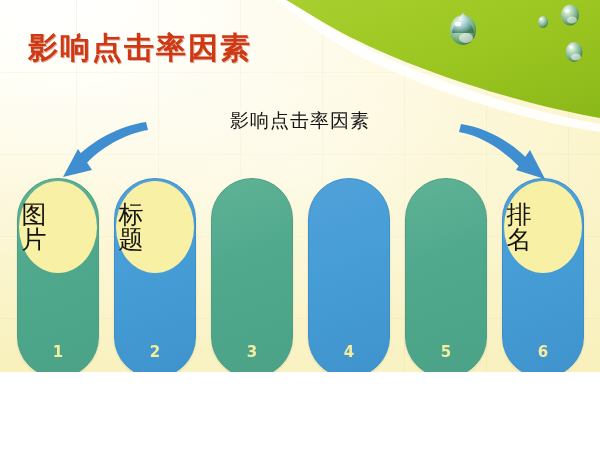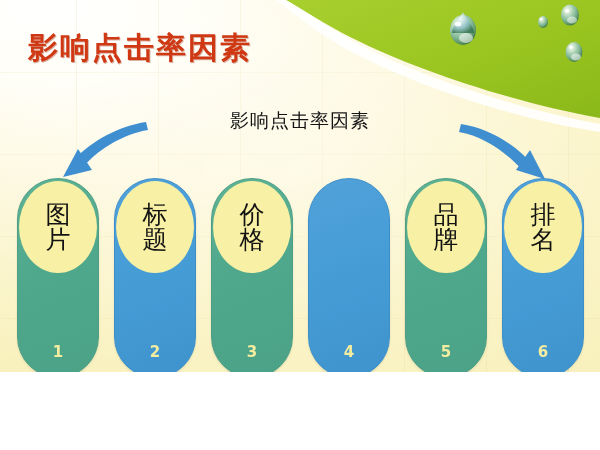--- a/index.html
+++ b/index.html
@@ -110,21 +110,20 @@
     position: absolute;
     left: 50%;
     transform: translateX(-50%);
     top: 2px;
     width: 78px;
     height: 92px;
     border-radius: 39px / 46px;
     background: #f8f0a4;
     display: flex;
     align-items: center;
-    justify-content: center;
   }
   .bubble-label {
     font-family: "DejaVu Serif", serif;
     font-size: 25px;
     line-height: 1.02;
     color: #121212;
     width: 30px;
     text-align: center;
     word-break: break-all;
     letter-spacing: 0px;
@@ -229,32 +228,26 @@
       </div>
       <div class="capsule-num">1</div>
     </div>
     <div class="capsule blue" style="left:114px">
       <div class="bubble">
         <span class="bubble-label">标题</span>
       </div>
       <div class="capsule-num">2</div>
     </div>
     <div class="capsule teal" style="left:211px">
-      <div class="bubble">
-        <span class="bubble-label">价格</span>
-      </div>
       <div class="capsule-num">3</div>
     </div>
     <div class="capsule blue" style="left:308px">
       <div class="capsule-num">4</div>
     </div>
     <div class="capsule teal" style="left:405px">
-      <div class="bubble">
-        <span class="bubble-label">品牌</span>
-      </div>
       <div class="capsule-num">5</div>
     </div>
     <div class="capsule blue" style="left:502px">
       <div class="bubble">
         <span class="bubble-label">排名</span>
       </div>
       <div class="capsule-num">6</div>
     </div>
   </div>
 

